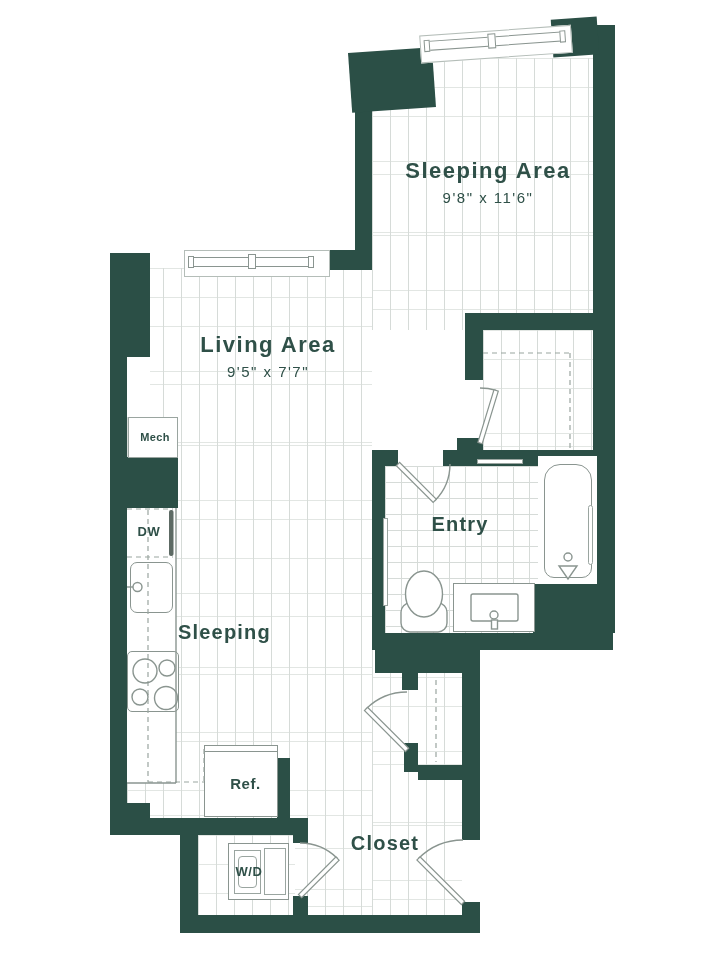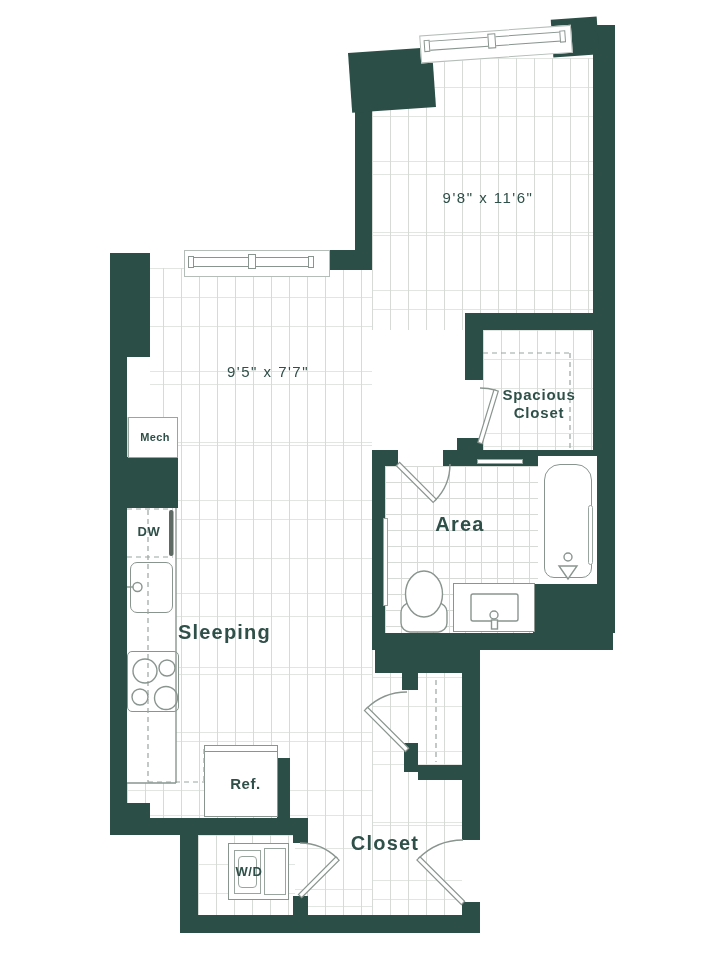--- a/index.html
+++ b/index.html
@@ -157,24 +157,25 @@
     <path class="thin" d="M407,692 A58,58 0 0 0 366,709"></path>
     <rect class="leaf" x="407" y="747.8" width="58" height="4.5" transform="rotate(-135 407 750)"></rect>
 
     <path class="thin" d="M300,843 A53,53 0 0 1 337.5,858.5"></path>
     <rect class="leaf" x="300" y="893.8" width="53" height="4.5" transform="rotate(-45 300 896)"></rect>
 
     <path class="thin" d="M463,840 A63,63 0 0 0 418.5,858.5"></path>
     <rect class="leaf" x="463" y="900.8" width="63" height="4.5" transform="rotate(-135 463 903)"></rect>
   </svg>
 
+  <div class="label room-name" style="left:368px;top:158px;width:240px">Sleeping Area</div>
   <div class="label room-dims" style="left:368px;top:189px;width:240px">9'8" x 11'6"</div>
+  <div class="label room-name" style="left:148px;top:332px;width:240px">Living Area</div>
   <div class="label room-dims" style="left:148px;top:363px;width:240px">9'5" x 7'7"</div>
-  <div class="label closet-name" style="left:494px;top:386px;width:90px">Spacious Closet</div>
-  <div class="label small-name" style="left:410px;top:512px;width:100px">Area</div>
+  <div class="label small-name" style="left:410px;top:512px;width:100px">Entry</div>
   <div class="label small-name" style="left:178px;top:620px;width:90px">Sleeping</div>
   <div class="label small-name" style="left:343px;top:831px;width:84px">Closet</div>
   <div class="label tiny" style="left:128px;top:431px;width:54px">Mech</div>
   <div class="label appliance" style="left:128px;top:524px;width:42px">DW</div>
   <div class="label appliance" style="left:204px;top:775px;width:83px;font-size:15px">Ref.</div>
   <div class="label appliance" style="left:229px;top:864px;width:40px">W/D</div>
 
 </div>
 
 </body></html>

